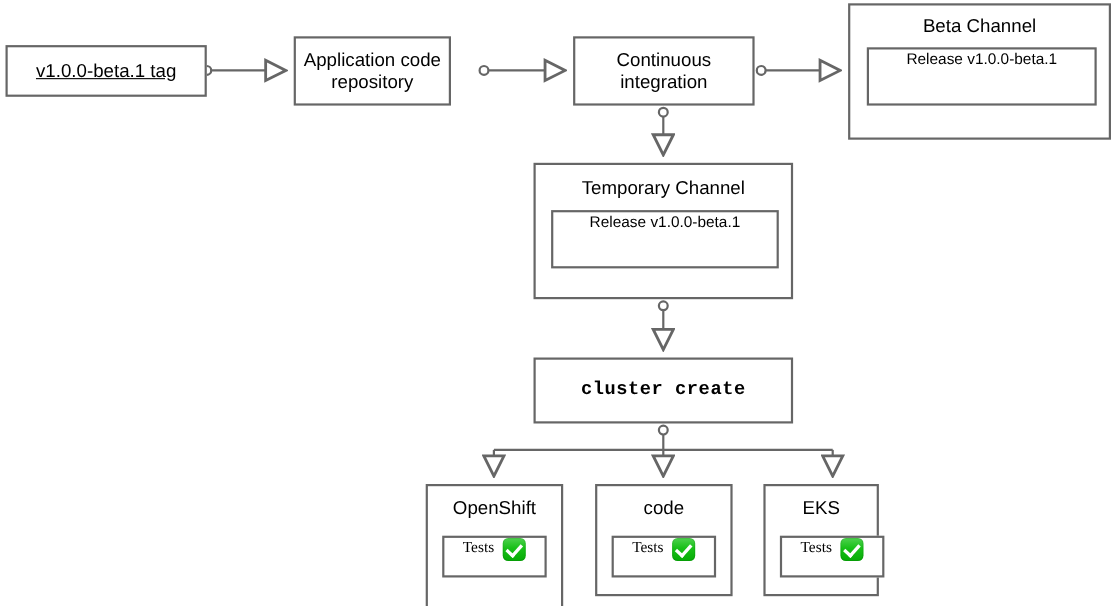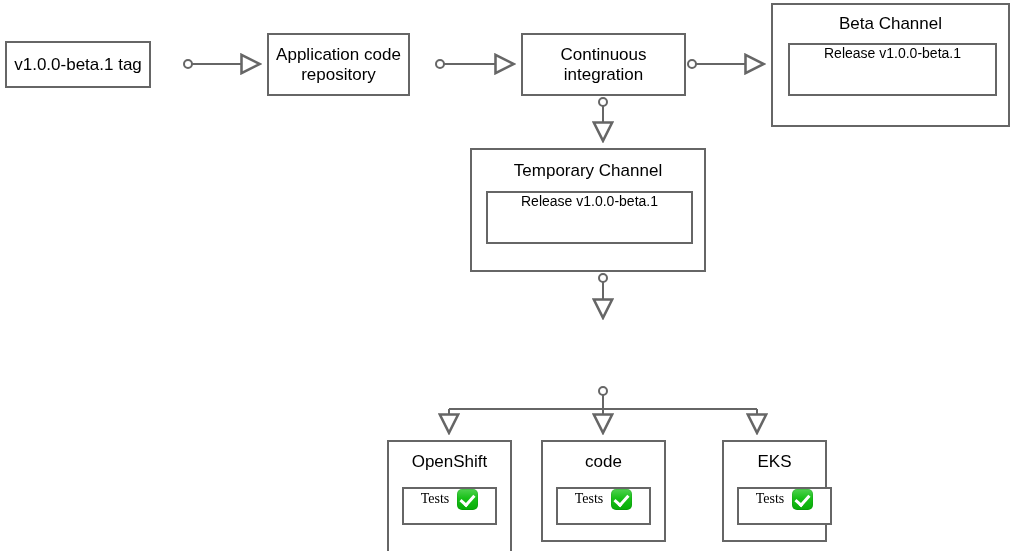--- a/index.html
+++ b/index.html
@@ -147,48 +147,51 @@
         <circle cx="603" cy="391" r="4" fill="#ffffff" stroke="#666666" stroke-width="2"></circle>
         <path d="M 603 395 L 603 409"></path>
         <path d="M 449 409 L 757 409"></path>
         <line x1="449" y1="409" x2="449" y2="431" marker-end="url(#arrow)"></line>
         <line x1="603" y1="409" x2="603" y2="431" marker-end="url(#arrow)"></line>
         <line x1="757" y1="409" x2="757" y2="431" marker-end="url(#arrow)"></line>
       </g>
     </g>
   </svg>
 
-  <div class="node" style="left:5px; top:41px; width:146px; height:47px;">
+  <div class="node" style="left:5px; top:41px; width:183px; height:47px;text-decoration:underline;">
     <span class="node-label">v1.0.0-beta.1 tag</span>
   </div>
 
   <div class="node" style="left:267px; top:33px; width:143px; height:63px;">
     <span class="node-label">Application code
 repository</span>
   </div>
 
   <div class="node" style="left:521px; top:33px; width:165px; height:63px;">
     <span class="node-label">Continuous
 integration</span>
   </div>
 
   <div class="node container" style="left:771px; top:3px; width:239px; height:124px;">
     <div class="container-title" style="top:9px;">Beta Channel</div>
     <div class="inner-box" style="left:15px; top:38px; width:209px; height:53px;">
       <span>Release v1.0.0-beta.1</span>
     </div>
   </div>
 
-  <div class="node container" style="left:470px; top:148px; width:236px; height:124px;">
+  <div class="node container" style="left:485px; top:148px; width:236px; height:124px;">
     <div class="container-title" style="top:11px;">Temporary Channel</div>
     <div class="inner-box" style="left:14px; top:41px; width:207px; height:53px;">
       <span>Release v1.0.0-beta.1</span>
     </div>
   </div>
 
+  <div class="node" style="left:485px; top:325px; width:236px; height:60px;">
+    <span class="mono">cluster create</span>
+  </div>
 
   <div class="node container" style="left:387px; top:440px; width:125px; height:120px;">
     <div class="container-title" style="top:10px;">OpenShift</div>
     <div class="inner-box" style="left:13px; top:45px; width:95px; height:38px;">
       <span class="tests-row">
         <span>Tests</span>
         <span class="check-badge"></span>
       </span>
     </div>
   </div>
@@ -196,21 +199,21 @@
   <div class="node container" style="left:541px; top:440px; width:125px; height:102px;">
     <div class="container-title" style="top:10px;">code</div>
     <div class="inner-box" style="left:13px; top:45px; width:95px; height:38px;">
       <span class="tests-row">
         <span>Tests</span>
         <span class="check-badge"></span>
       </span>
     </div>
   </div>
 
-  <div class="node container" style="left:694px; top:440px; width:105px; height:102px;margin-left:28px;">
+  <div class="node container" style="left:694px; top:440px; width:105px; height:102px;">
     <div class="container-title" style="top:10px;">EKS</div>
     <div class="inner-box" style="left:13px; top:45px; width:95px; height:38px;">
       <span class="tests-row">
         <span>Tests</span>
         <span class="check-badge"></span>
       </span>
     </div>
   </div>
 
 </div>

